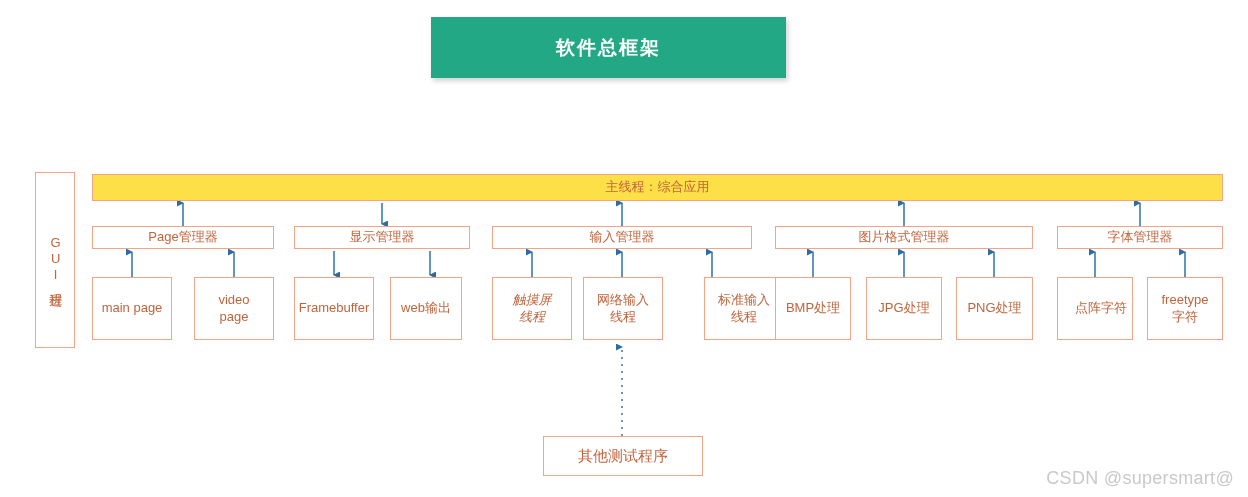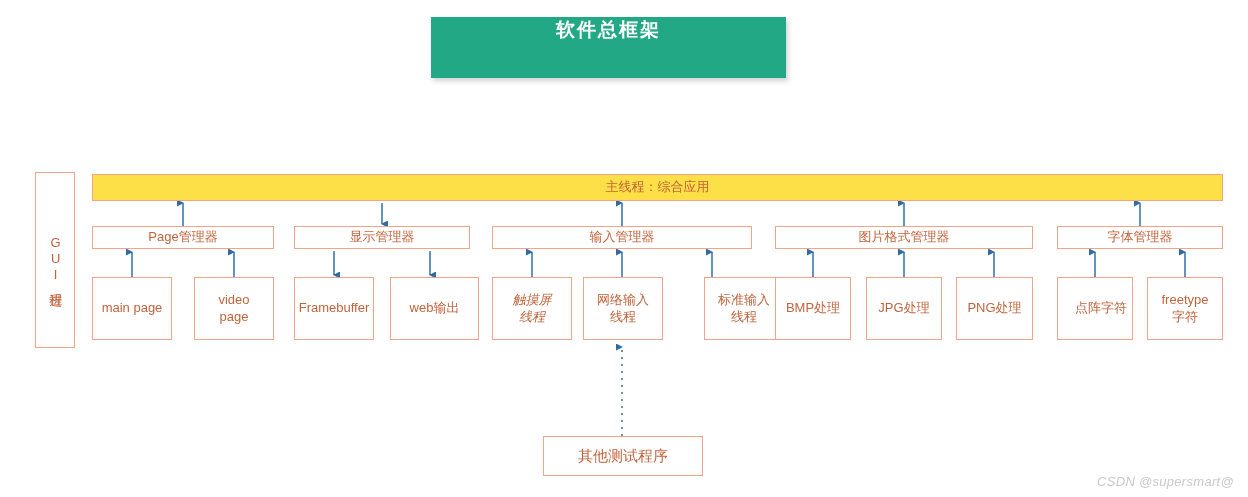--- a/index.html
+++ b/index.html
@@ -18,20 +18,21 @@
   
   #title-banner {
     position: absolute;
     left: 431px;
     top: 17px;
     width: 355px;
     height: 61px;
     background: #22a884;
     box-shadow: 2px 3px 5px rgba(0,0,0,0.18);
     display: flex;
+    align-items: center;
     justify-content: center;
   }
   #title-banner .title-text {
     color: #ffffff;
     font-size: 19px;
     font-weight: bold;
     letter-spacing: 2px;
   }
 
   
@@ -89,21 +90,21 @@
 
   
   .leaf {
     top: 277px;
     height: 63px;
     font-size: 13px;
   }
   #leaf-main-page    { left: 92px;   width: 80px; }
   #leaf-video-page   { left: 194px;  width: 80px; }
   #leaf-framebuffer  { left: 294px;  width: 80px; }
-  #leaf-web-output   { left: 390px;  width: 89px; justify-content: center; }
+  #leaf-web-output   { left: 390px;  width: 72px; justify-content: center; }
   #leaf-touch        { left: 492px;  width: 80px; font-style: italic; }
   #leaf-net-input    { left: 583px;  width: 80px; }
   #leaf-std-input    { left: 672px;  width: 80px; margin-left: 32px; }
   #leaf-bmp          { left: 775px;  width: 76px; }
   #leaf-jpg          { left: 866px;  width: 76px; }
   #leaf-png          { left: 956px;  width: 77px; }
   #leaf-dot-font     { left: 1057px; width: 76px; padding-left: 12px; }
   #leaf-freetype     { left: 1147px; width: 76px; }
 
   
@@ -123,23 +124,22 @@
     height: 497px;
     pointer-events: none;
   }
 
   
   #watermark {
     position: absolute;
     right: 14px;
     bottom: 8px;
     color: #c9c9c9;
-    font-size: 13px;
+    font-size: 18px;
     letter-spacing: 0.3px;
-    font-style: italic;
   }
 </style>
 </head>
 <body>
 
 <div id="title-banner">
   <span class="title-text">软件总框架</span>
 </div>
 
 <svg id="arrow-layer" xmlns="http://www.w3.org/2000/svg" viewBox="0 0 1248 497">

